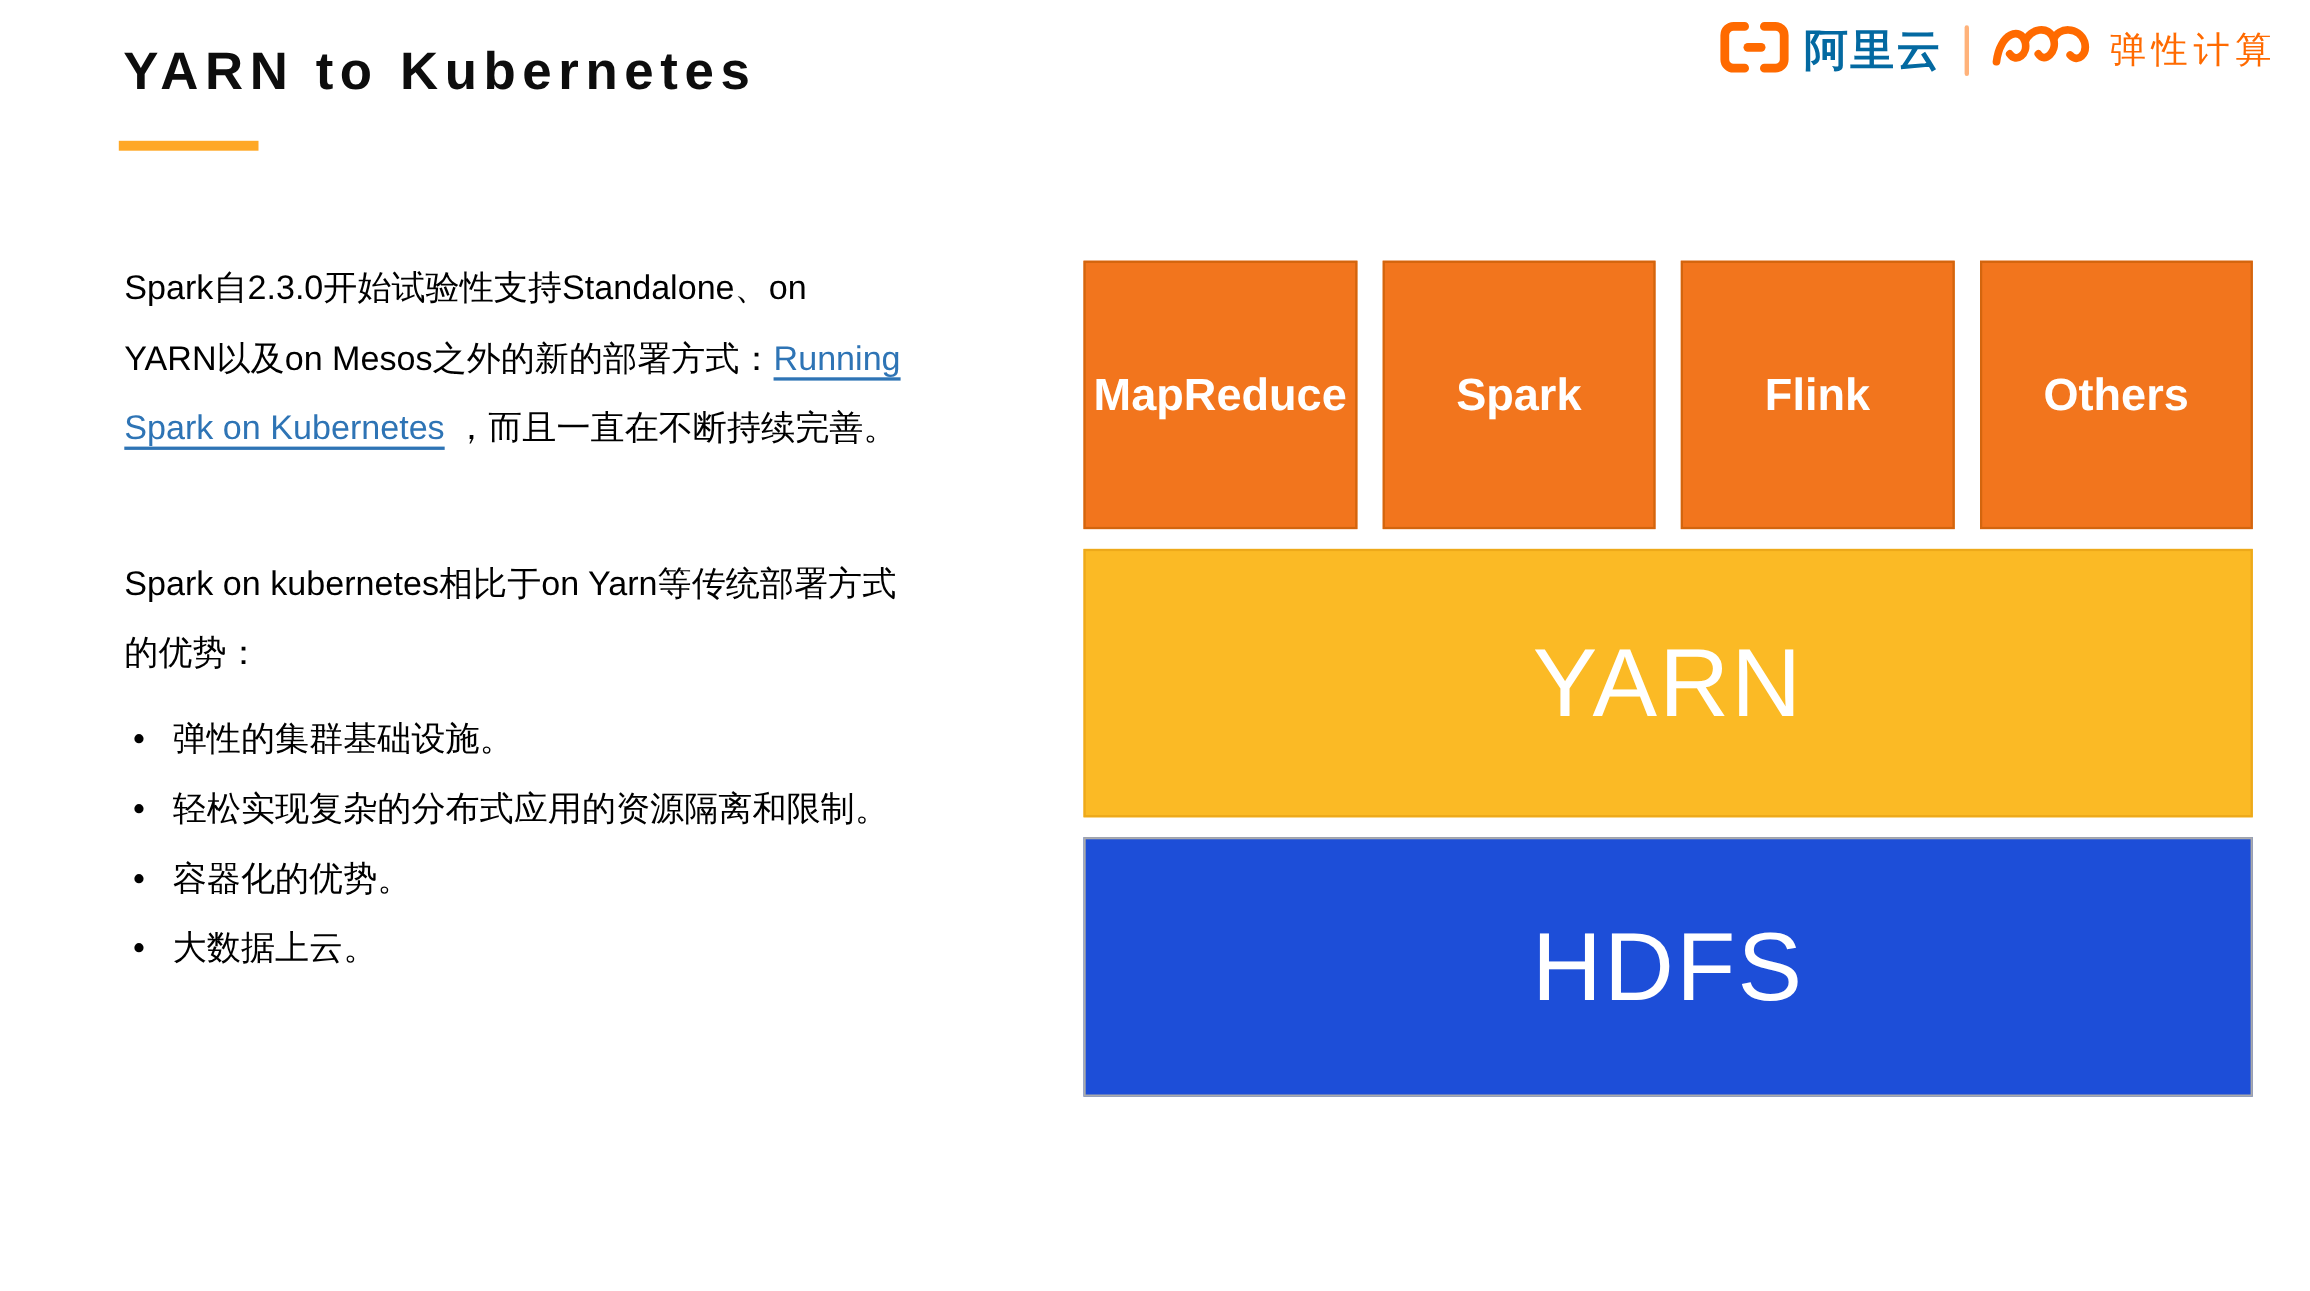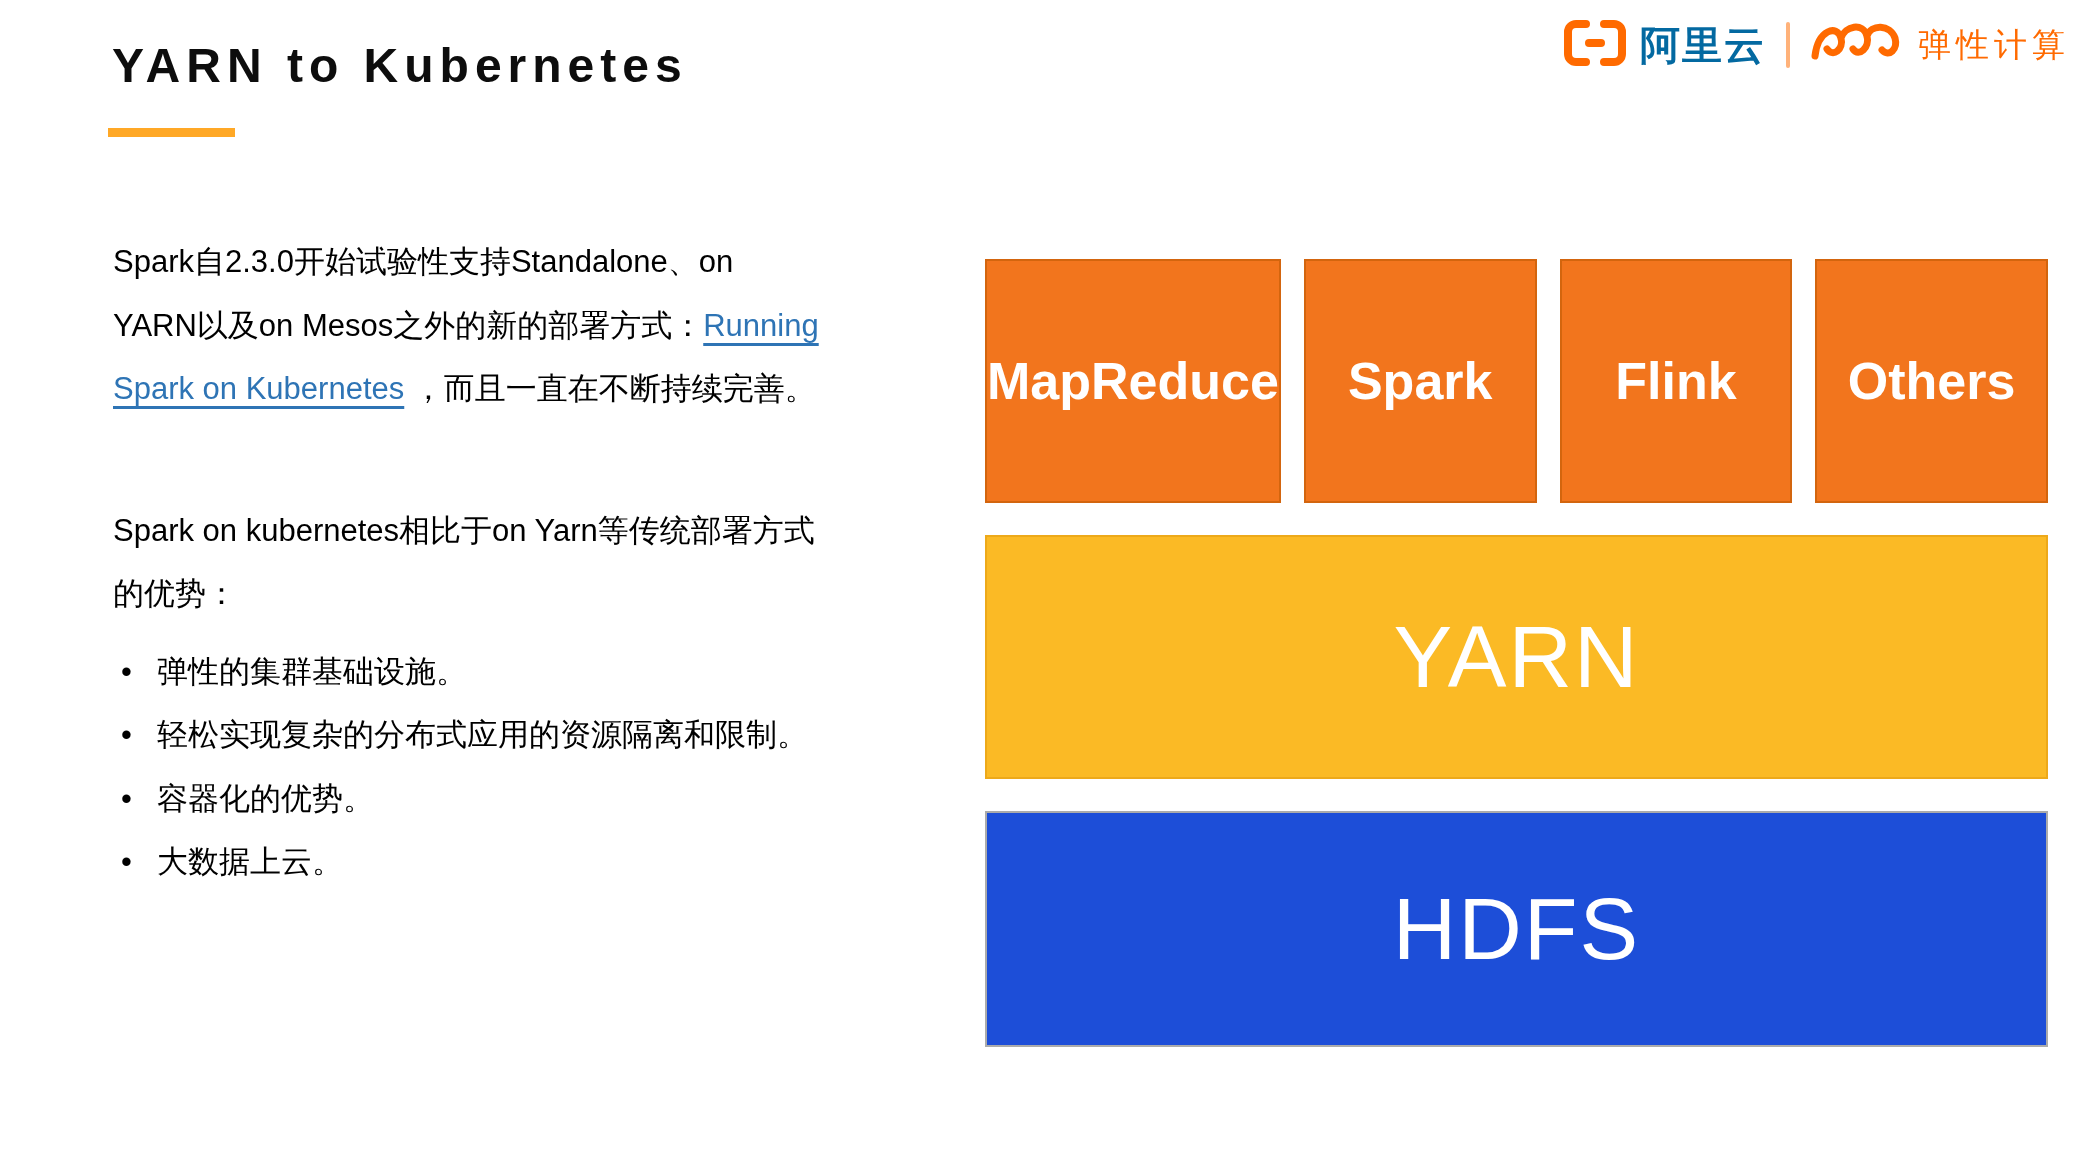--- a/index.html
+++ b/index.html
@@ -47,24 +47,24 @@
   ul.bullets li { position:relative; padding-left:44px; }
   ul.bullets li::before { content:"•"; position:absolute; left:8px; color:#000; }
 
   
   .diagram { position:absolute; left:985px; top:237px; width:1063px; }
   .apps-row { display:flex; gap:23px; }
   .app-box {
     flex:1; height:244px;
     background:#F2751D; border:2px solid #D3650E;
     display:flex; align-items:center; justify-content:center;
-    color:#ffffff; font-size:52px; font-weight:700;margin-top:22px;
+    color:#ffffff; font-size:41px; font-weight:700;
   }
   .layer {
-    margin-top:32px; height:244px;
+    margin-top:18px; height:244px;
     display:flex; align-items:center; justify-content:center;
     color:#ffffff; font-size:88px; font-weight:400; letter-spacing:2px;
   }
   .layer.yarn { background:#FBBA25; border:2px solid #EDA91A; }
   .layer.hdfs { background:#1d4ed8; border:2px solid #ABABAB; height:236px; }
 </style>
 </head>
 <body>
 
 <div class="slide">

